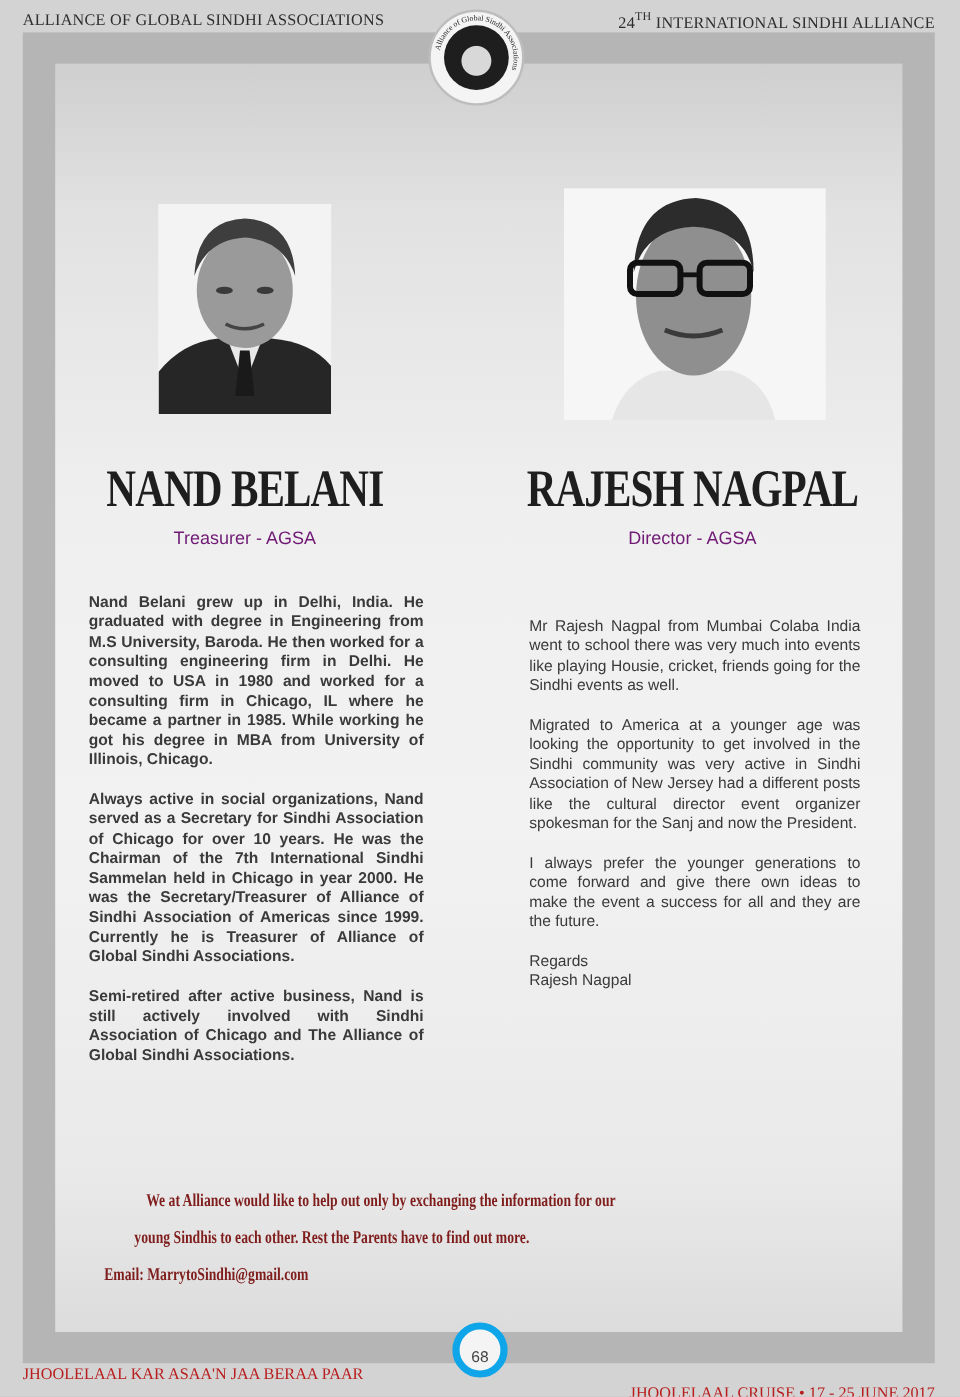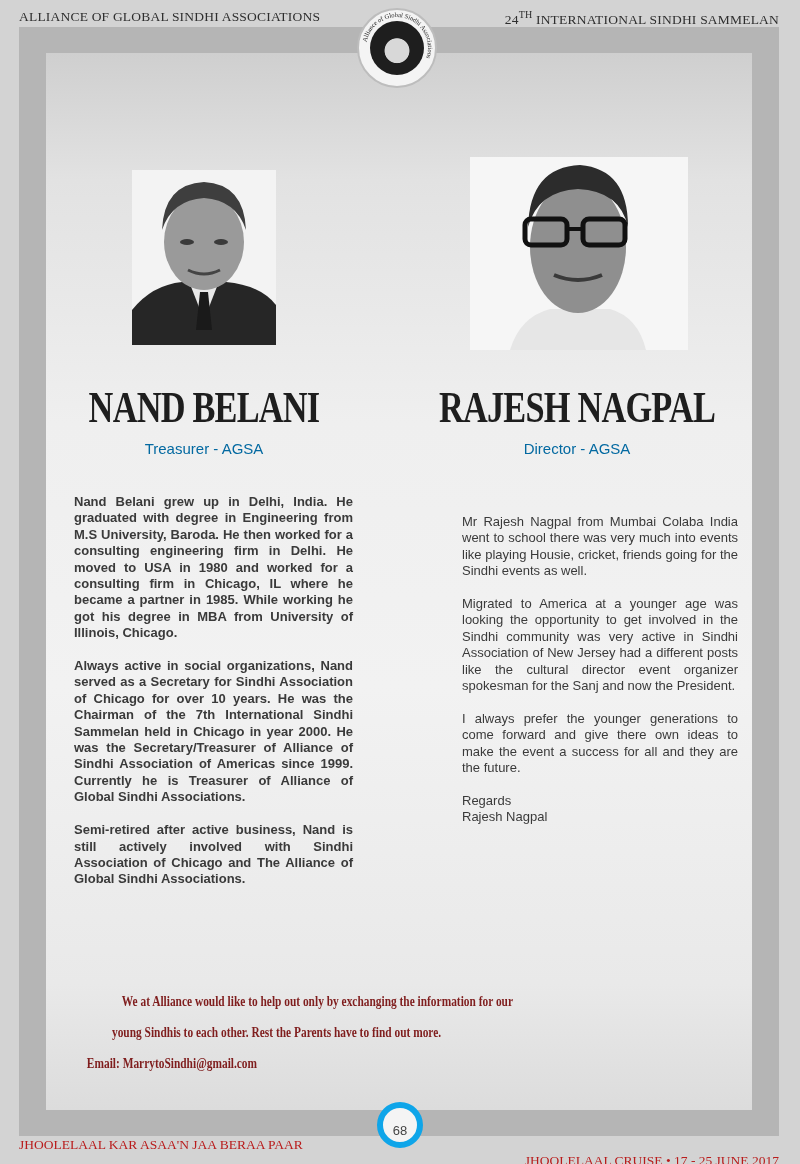--- a/index.html
+++ b/index.html
@@ -18,44 +18,44 @@
   .logo .inner { position:absolute; left:11px; top:11px; width:54px; height:54px; border-radius:50%;
                  background:radial-gradient(circle at 50% 55%, #d8d8d8 0 30%, #1e1e1e 32% 100%); }
   .logo .ring-text { position:absolute; left:0; top:0; width:76px; height:76px; }
   .photo { position:absolute; overflow:hidden; }
   .photo1 { left:132px; top:170px; width:144px; height:175px; background:#f5f5f5; }
   .photo2 { left:470px; top:157px; width:218px; height:193px; background:#f7f7f7; }
   .name { position:absolute; font-family:"Liberation Serif", serif; font-weight:bold; color:#1e1e1e;
           font-size:44px; letter-spacing:-1px; transform:scaleX(0.78); transform-origin:center; text-align:center; white-space:nowrap; }
   .name1 { left:54px; top:382px; width:300px; }
   .name2 { left:392px; top:382px; width:370px; }
-  .role { position:absolute; font-size:15px; color:#0369a1; text-align:center; }
+  .role { position:absolute; font-size:15px; color:#701a75; text-align:center; }
   .role1 { left:104px; top:440px; width:200px; }
   .role2 { left:477px; top:440px; width:200px; }
   .bio { position:absolute; font-size:13px; line-height:16.4px; color:#3a3a3a; text-align:justify; }
   .bio p { margin:0 0 16.4px 0; }
   .bio1 { left:74px; top:494px; width:279px;font-weight:bold; }
-  .bio2 { left:441px; top:514px; width:276px;margin-left:21px; }
+  .bio2 { left:441px; top:514px; width:276px; }
   .bio2 .sign p { margin:0; text-align:left; }
   .notice { position:absolute; left:60px; top:986px; width:680px; text-align:left;
             font-family:"Liberation Serif", serif; font-weight:bold; color:#7f1d1d;
             font-size:15px; line-height:31px; }
   .notice span { display:inline-block; transform:scaleX(0.76); white-space:nowrap; }
   .pagenum { position:absolute; left:377px; top:1102px; width:46px; height:46px; border-radius:50%;
              background:#f4f4f4; border:6px solid #0ea5e9; box-sizing:border-box;
              font-size:13px; color:#444; text-align:center; line-height:46px; }
   .ftr { position:absolute; top:1137px; font-family:"Liberation Serif", serif; font-size:13.5px; color:#b91c1c; }
   .ftr-left { left:19px; }
   .ftr-right { right:21px;margin-top:16px; }
 </style>
 </head>
 <body>
 
 <div class="hdr hdr-left">ALLIANCE OF GLOBAL SINDHI ASSOCIATIONS</div>
-<div class="hdr hdr-right"><span>24</span><sup>TH</sup><span> INTERNATIONAL SINDHI SAMMELAN</span></div>
+<div class="hdr hdr-right"><span>24</span><sup>TH</sup><span> INTERNATIONAL SINDHI ALLIANCE</span></div>
 
 <div class="frame"></div>
 <div class="panel"></div>
 
 <div class="logo">
   <svg class="ring-text" viewBox="0 0 76 76">
     <defs>
         <path id="ringpath" d="M38,38 m-31,0 a31,31 0 1,1 62,0 a31,31 0 1,1 -62,0"></path>
       </defs>
     <text font-size="6.5" font-family="Liberation Serif, serif" fill="#222"><textPath href="#ringpath" startOffset="3%">Alliance of Global Sindhi Associations</textPath></text>

